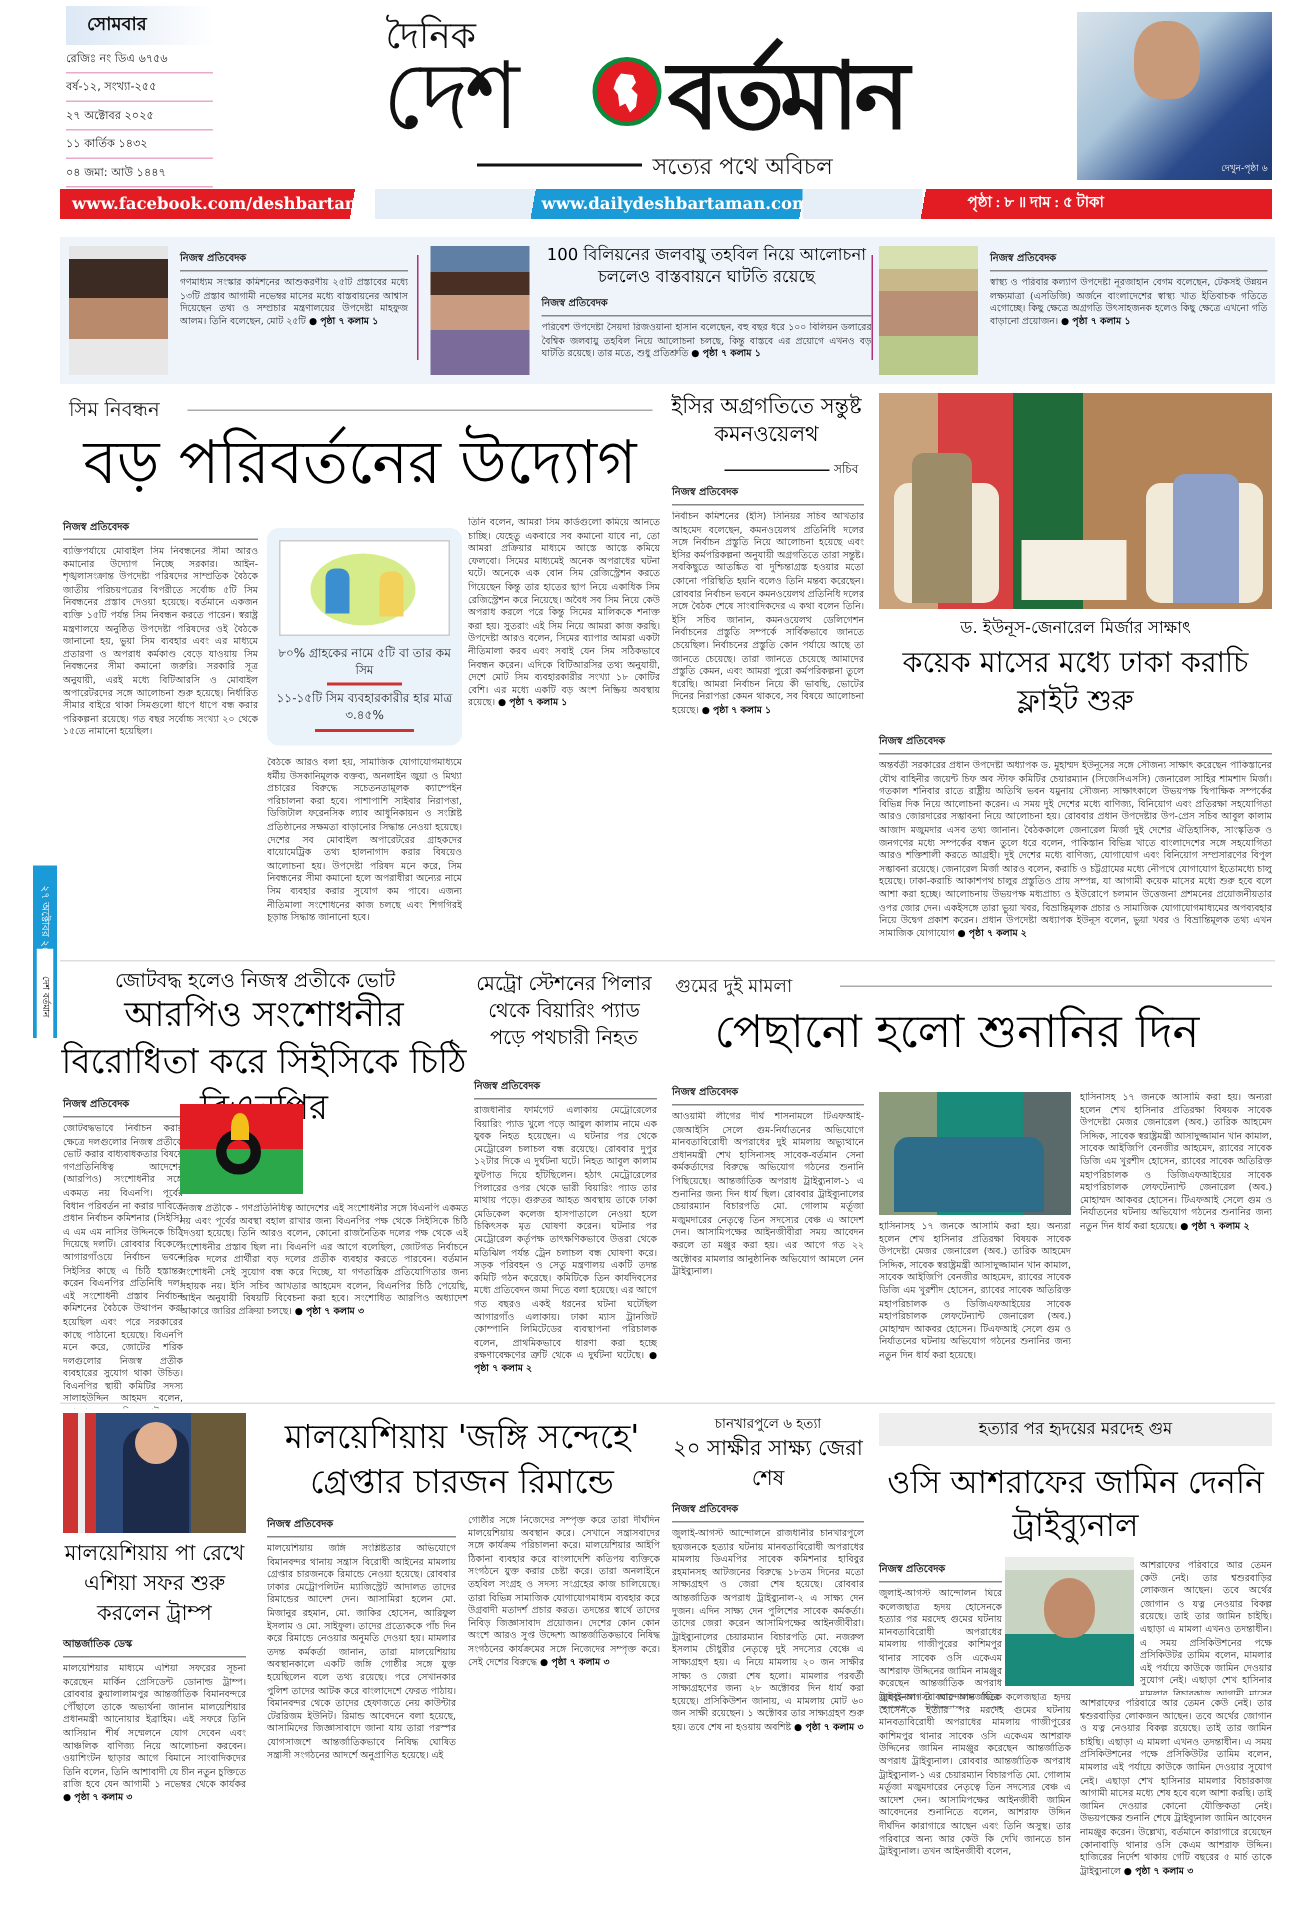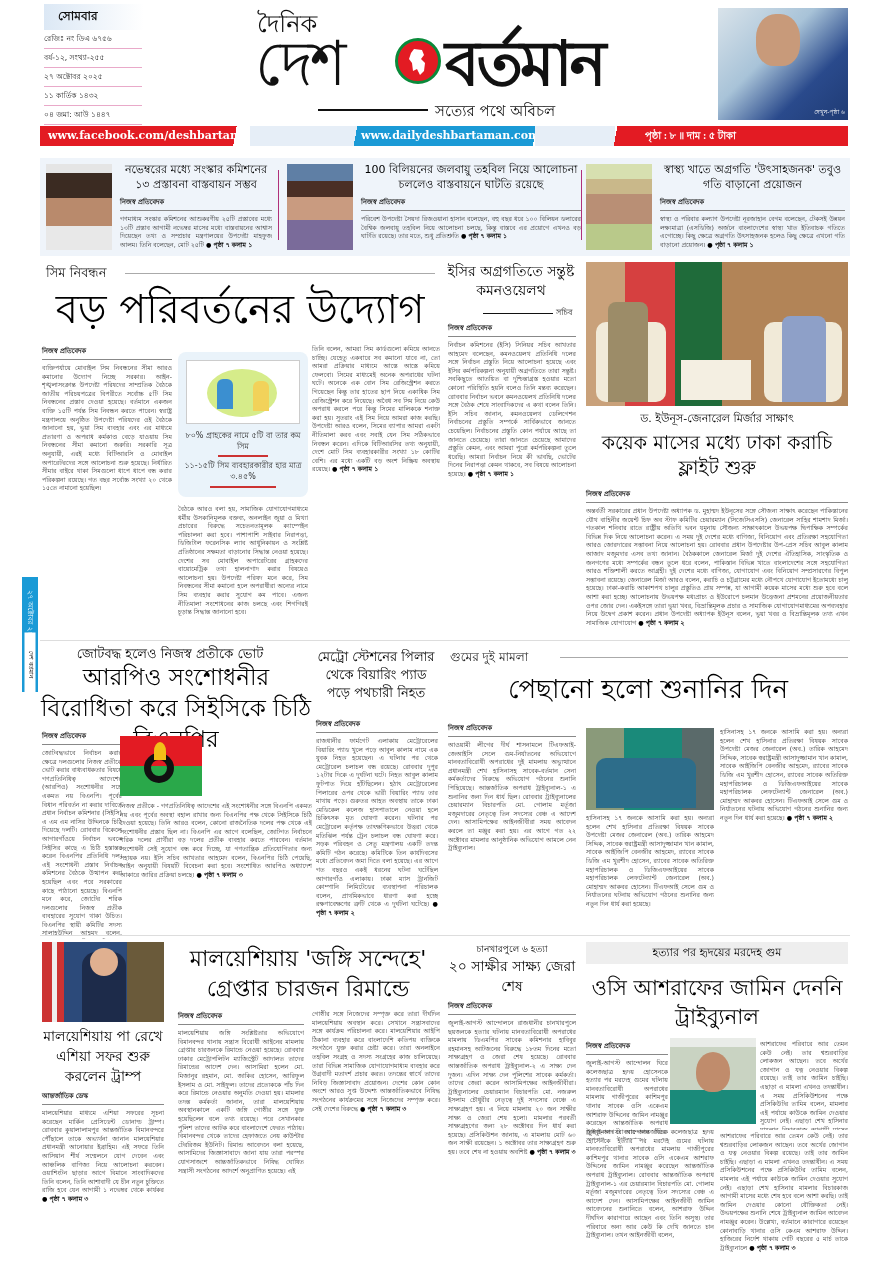--- a/index.html
+++ b/index.html
@@ -57,37 +57,35 @@
 </div>
 <div class="abs" style="left:535px;top:126px;width:80px;height:20px;background:#e6eef7"></div>
 <div class="band" style="left:605px;width:243px;background:linear-gradient(100deg,transparent 0 5%,#e31b23 5%);padding-left:40px;font-family:Liberation Serif, serif;font-size:10px">
   <span>পৃষ্ঠা : ৮ ॥ দাম : ৫ টাকা</span>
 </div>
 
 <div class="lead-box" style="left:40px;top:158px;width:810px;height:98px"></div>
 
 <div class="abs img" style="left:46px;top:164px;width:66px;height:86px;background:linear-gradient(#e5e5e5 0 10%,#3b2b22 10% 40%,#b98a6c 40% 72%,#e8e8e8 72%)"></div>
 <div class="abs" style="left:120px;top:162px;width:152px">
-  <div class="headline" style="font-size:11px;line-height:15px">নভেম্বরের মধ্যে সংস্কার কমিশনের ১৩ প্রস্তাবনা বাস্তবায়ন সম্ভব</div>
   <div class="byline" style="margin-top:4px">নিজস্ব প্রতিবেদক</div>
   <div class="body-text" style="height:44px"><span>গণমাধ্যম সংস্কার কমিশনের আশুকরণীয় ২৫টি প্রস্তাবের মধ্যে ১৩টি প্রস্তাব আগামী নভেম্বর মাসের মধ্যে বাস্তবায়নের আশ্বাস দিয়েছেন তথ্য ও সম্প্রচার মন্ত্রণালয়ের উপদেষ্টা মাহফুজ আলম। তিনি বলেছেন, মোট ২৫টি</span> <span class="cont">● পৃষ্ঠা ৭ কলাম ১</span></div>
 </div>
 <div class="vsep" style="left:278px;top:170px;height:70px;background:#b0307a"></div>
 
 <div class="abs img" style="left:287px;top:164px;width:66px;height:86px;background:linear-gradient(#5f7fa5 0 20%,#4a2f25 20% 38%,#c99b80 38% 65%,#7a6b9a 65%)"></div>
 <div class="abs" style="left:361px;top:162px;width:220px">
   <div class="headline" style="font-size:11px;line-height:15px">100 বিলিয়নের জলবায়ু তহবিল নিয়ে আলোচনা চললেও বাস্তবায়নে ঘাটতি রয়েছে</div>
   <div class="byline" style="margin-top:4px">নিজস্ব প্রতিবেদক</div>
   <div class="body-text" style="height:44px"><span>পরিবেশ উপদেষ্টা সৈয়দা রিজওয়ানা হাসান বলেছেন, বহু বছর ধরে ১০০ বিলিয়ন ডলারের বৈশ্বিক জলবায়ু তহবিল নিয়ে আলোচনা চলছে, কিন্তু বাস্তবে এর প্রয়োগে এখনও বড় ঘাটতি রয়েছে। তার মতে, শুধু প্রতিশ্রুতি</span> <span class="cont">● পৃষ্ঠা ৭ কলাম ১</span></div>
 </div>
 <div class="vsep" style="left:581px;top:170px;height:70px;background:#b0307a"></div>
 
 <div class="abs img" style="left:586px;top:164px;width:66px;height:86px;background:linear-gradient(#d7e0b0 0 18%,#c9b88a 18% 35%,#b98f75 35% 70%,#b9c98a 70%)"></div>
 <div class="abs" style="left:660px;top:162px;width:185px">
-  <div class="headline" style="font-size:11px;line-height:15px">স্বাস্থ্য খাতে অগ্রগতি 'উৎসাহজনক' তবুও গতি বাড়ানো প্রয়োজন</div>
   <div class="byline" style="margin-top:4px">নিজস্ব প্রতিবেদক</div>
   <div class="body-text" style="height:44px"><span>স্বাস্থ্য ও পরিবার কল্যাণ উপদেষ্টা নূরজাহান বেগম বলেছেন, টেকসই উন্নয়ন লক্ষ্যমাত্রা (এসডিজি) অর্জনে বাংলাদেশের স্বাস্থ্য খাত ইতিবাচক গতিতে এগোচ্ছে। কিছু ক্ষেত্রে অগ্রগতি উৎসাহজনক হলেও কিছু ক্ষেত্রে এখনো গতি বাড়ানো প্রয়োজন।</span> <span class="cont">● পৃষ্ঠা ৭ কলাম ১</span></div>
 </div>
 
 <div class="abs" style="left:46px;top:263px;font-size:13px;color:#222">সিম নিবন্ধন</div>
 <div class="rule" style="left:125px;top:273px;width:310px"></div>
 <div class="abs headline" style="left:40px;top:283px;width:400px;font-size:40px;line-height:52px">বড় পরিবর্তনের উদ্যোগ</div>
 
 <div class="abs" style="left:42px;top:345px;width:130px">
   <div class="byline">নিজস্ব প্রতিবেদক</div>
@@ -149,21 +147,21 @@
 <div class="abs body-text" style="left:120px;top:802px;width:192px;height:120px"><span>নিজস্ব প্রতীকে - গণপ্রতিনিধিত্ব আদেশের এই সংশোধনীর সঙ্গে বিএনপি একমত নয় এবং পূর্বের অবস্থা বহাল রাখার জন্য বিএনপির পক্ষ থেকে সিইসিকে চিঠি দেওয়া হয়েছে। তিনি আরও বলেন, কোনো রাজনৈতিক দলের পক্ষ থেকে এই সংশোধনীর প্রস্তাব ছিল না। বিএনপি এর আগে বলেছিল, জোটগত নির্বাচনে শরিক দলের প্রার্থীরা বড় দলের প্রতীক ব্যবহার করতে পারবেন। বর্তমান সংশোধনী সেই সুযোগ বন্ধ করে দিচ্ছে, যা গণতান্ত্রিক প্রতিযোগিতার জন্য সহায়ক নয়। ইসি সচিব আখতার আহমেদ বলেন, বিএনপির চিঠি পেয়েছি, আইন অনুযায়ী বিষয়টি বিবেচনা করা হবে। সংশোধিত আরপিও অধ্যাদেশ আকারে জারির প্রক্রিয়া চলছে।</span> <span class="cont">● পৃষ্ঠা ৭ কলাম ৩</span></div>
 
 <div class="abs headline" style="left:314px;top:648px;width:124px;font-size:13px;line-height:18px">মেট্রো স্টেশনের পিলার থেকে বিয়ারিং প্যাড পড়ে পথচারী নিহত</div>
 <div class="abs" style="left:316px;top:718px;width:122px">
   <div class="byline">নিজস্ব প্রতিবেদক</div>
   <div class="body-text" style="height:200px"><span>রাজধানীর ফার্মগেট এলাকায় মেট্রোরেলের বিয়ারিং প্যাড খুলে পড়ে আবুল কালাম নামে এক যুবক নিহত হয়েছেন। এ ঘটনার পর থেকে মেট্রোরেল চলাচল বন্ধ রয়েছে। রোববার দুপুর ১২টার দিকে এ দুর্ঘটনা ঘটে। নিহত আবুল কালাম ফুটপাত দিয়ে হাঁটছিলেন। হঠাৎ মেট্রোরেলের পিলারের ওপর থেকে ভারী বিয়ারিং প্যাড তার মাথায় পড়ে। গুরুতর আহত অবস্থায় তাকে ঢাকা মেডিকেল কলেজ হাসপাতালে নেওয়া হলে চিকিৎসক মৃত ঘোষণা করেন। ঘটনার পর মেট্রোরেল কর্তৃপক্ষ তাৎক্ষণিকভাবে উত্তরা থেকে মতিঝিল পর্যন্ত ট্রেন চলাচল বন্ধ ঘোষণা করে। সড়ক পরিবহন ও সেতু মন্ত্রণালয় একটি তদন্ত কমিটি গঠন করেছে। কমিটিকে তিন কার্যদিবসের মধ্যে প্রতিবেদন জমা দিতে বলা হয়েছে। এর আগে গত বছরও একই ধরনের ঘটনা ঘটেছিল আগারগাঁও এলাকায়। ঢাকা ম্যাস ট্রানজিট কোম্পানি লিমিটেডের ব্যবস্থাপনা পরিচালক বলেন, প্রাথমিকভাবে ধারণা করা হচ্ছে রক্ষণাবেক্ষণের ত্রুটি থেকে এ দুর্ঘটনা ঘটেছে।</span> <span class="cont">● পৃষ্ঠা ৭ কলাম ২</span></div>
 </div>
 
 <div class="abs" style="left:450px;top:648px;font-size:12px;color:#222">গুমের দুই মামলা</div>
 <div class="rule" style="left:560px;top:657px;width:288px"></div>
-<div class="abs headline" style="left:446px;top:668px;width:404px;font-size:26px;line-height:42px">পেছানো হলো শুনানির দিন</div>
+<div class="abs headline" style="left:436px;top:668px;width:404px;font-size:30px;line-height:42px">পেছানো হলো শুনানির দিন</div>
 <div class="abs" style="left:448px;top:722px;width:128px">
   <div class="byline">নিজস্ব প্রতিবেদক</div>
   <div class="body-text" style="height:200px">আওয়ামী লীগের দীর্ঘ শাসনামলে টিএফআই-জেআইসি সেলে গুম-নির্যাতনের অভিযোগে মানবতাবিরোধী অপরাধের দুই মামলায় অভ্যুত্থানে প্রধানমন্ত্রী শেখ হাসিনাসহ সাবেক-বর্তমান সেনা কর্মকর্তাদের বিরুদ্ধে অভিযোগ গঠনের শুনানি পিছিয়েছে। আন্তর্জাতিক অপরাধ ট্রাইব্যুনাল-১ এ শুনানির জন্য দিন ধার্য ছিল। রোববার ট্রাইব্যুনালের চেয়ারম্যান বিচারপতি মো. গোলাম মর্তূজা মজুমদারের নেতৃত্বে তিন সদস্যের বেঞ্চ এ আদেশ দেন। আসামিপক্ষের আইনজীবীরা সময় আবেদন করলে তা মঞ্জুর করা হয়। এর আগে গত ২২ অক্টোবর মামলার আনুষ্ঠানিক অভিযোগ আমলে নেন ট্রাইব্যুনাল।</div>
 </div>
 <div class="abs img" style="left:586px;top:728px;width:128px;height:82px;background:linear-gradient(90deg,#8a9a7a 0 30%,#1a8a7a 30% 75%,#5a6a6a 75%)">
   <div class="abs" style="left:10px;top:30px;width:100px;height:50px;background:#2d6d8a;border-radius:10px 10px 0 0"></div>
 </div>
 <div class="abs body-text" style="left:586px;top:814px;width:128px;height:108px"><span>হাসিনাসহ ১৭ জনকে আসামি করা হয়। অন্যরা হলেন শেখ হাসিনার প্রতিরক্ষা বিষয়ক সাবেক উপদেষ্টা মেজর জেনারেল (অব.) তারিক আহমেদ সিদ্দিক, সাবেক স্বরাষ্ট্রমন্ত্রী আসাদুজ্জামান খান কামাল, সাবেক আইজিপি বেনজীর আহমেদ, র‌্যাবের সাবেক ডিজি এম খুরশীদ হোসেন, র‌্যাবের সাবেক অতিরিক্ত মহাপরিচালক ও ডিজিএফআইয়ের সাবেক মহাপরিচালক লেফটেন্যান্ট জেনারেল (অব.) মোহাম্মদ আকবর হোসেন। টিএফআই সেলে গুম ও নির্যাতনের ঘটনায় অভিযোগ গঠনের শুনানির জন্য নতুন দিন ধার্য করা হয়েছে।</span></div>
 <div class="abs body-text" style="left:720px;top:728px;width:128px;height:194px"><span>হাসিনাসহ ১৭ জনকে আসামি করা হয়। অন্যরা হলেন শেখ হাসিনার প্রতিরক্ষা বিষয়ক সাবেক উপদেষ্টা মেজর জেনারেল (অব.) তারিক আহমেদ সিদ্দিক, সাবেক স্বরাষ্ট্রমন্ত্রী আসাদুজ্জামান খান কামাল, সাবেক আইজিপি বেনজীর আহমেদ, র‌্যাবের সাবেক ডিজি এম খুরশীদ হোসেন, র‌্যাবের সাবেক অতিরিক্ত মহাপরিচালক ও ডিজিএফআইয়ের সাবেক মহাপরিচালক লেফটেন্যান্ট জেনারেল (অব.) মোহাম্মদ আকবর হোসেন। টিএফআই সেলে গুম ও নির্যাতনের ঘটনায় অভিযোগ গঠনের শুনানির জন্য নতুন দিন ধার্য করা হয়েছে।</span> <span class="cont">● পৃষ্ঠা ৭ কলাম ২</span></div>
 

